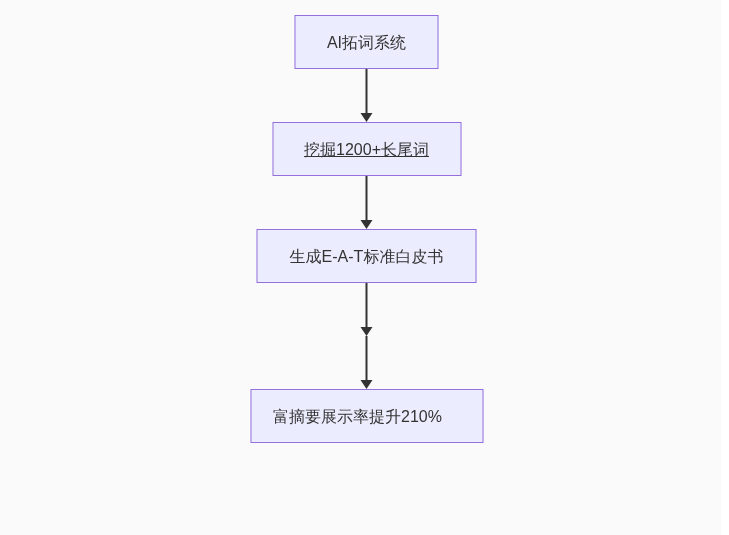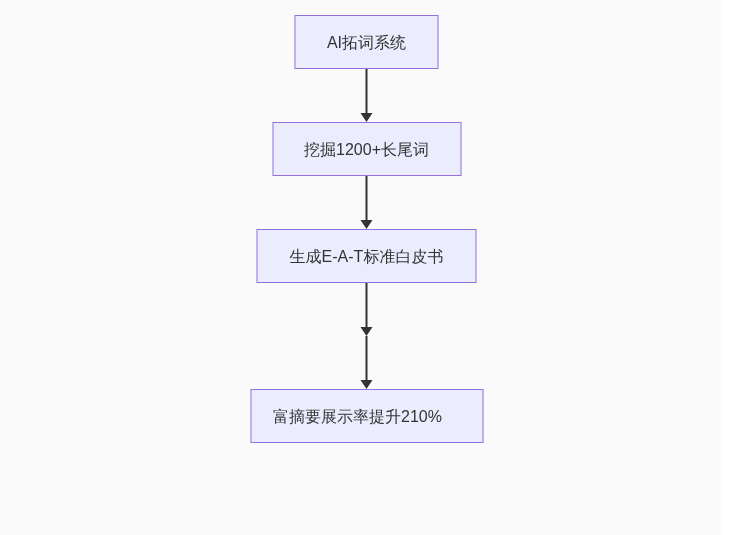--- a/index.html
+++ b/index.html
@@ -37,21 +37,21 @@
     padding: 0 30px;
     background: var(--node-fill);
     border: 1px solid var(--node-border);
     color: var(--text);
     font-size: 16px;
     line-height: 19px;
     white-space: nowrap;
     text-align: center;
   }
   .flow-node.n1 { min-width: 144px; }
-  .flow-node.n2 { min-width: 189px; }
+  .flow-node.n2 { min-width: 189px; text-decoration: underline; }
   .flow-node.n3 { min-width: 220px; }
   .flow-node.n4 { min-width: 217px; }
   .flow-node.n5 { min-width: 233px; padding-left: 12px; }
   .connector {
     position: relative;
     height: 53px;
     width: 14px;
     display: flex;
     justify-content: center;
   }

